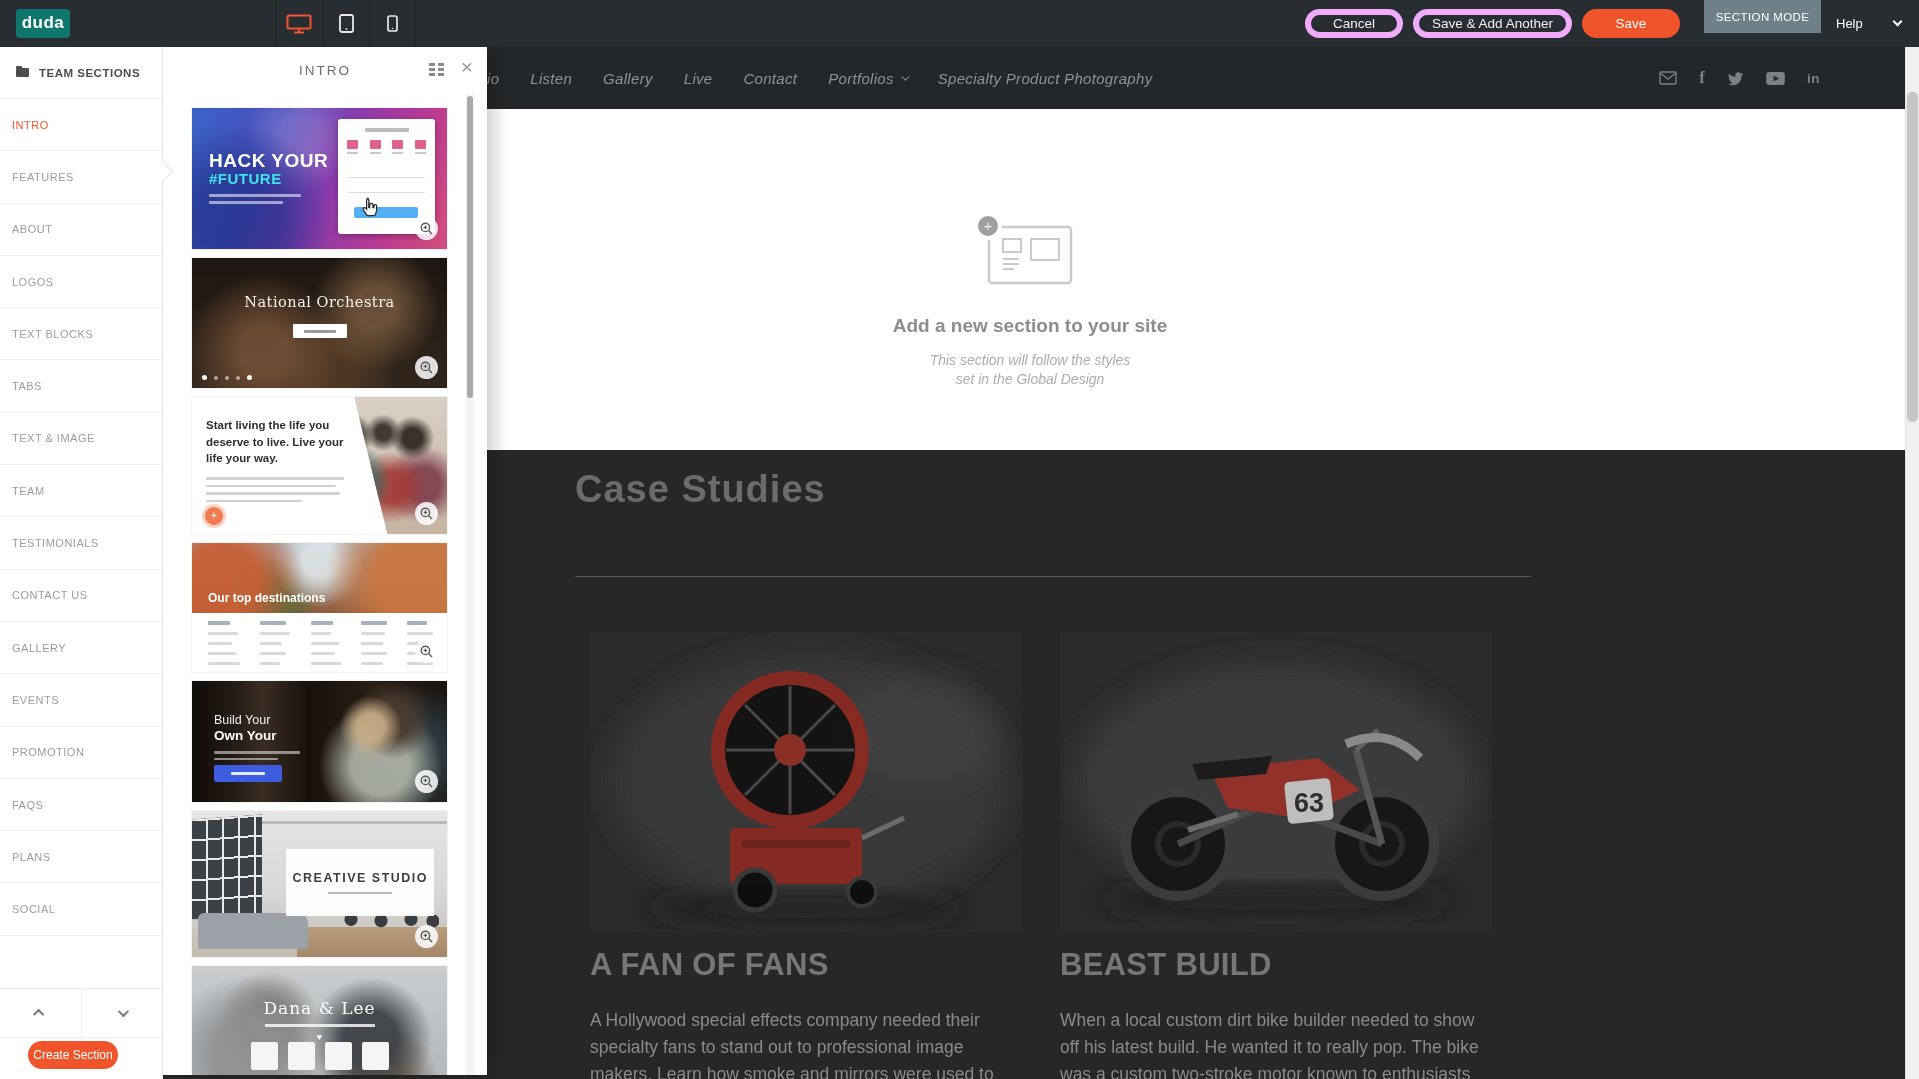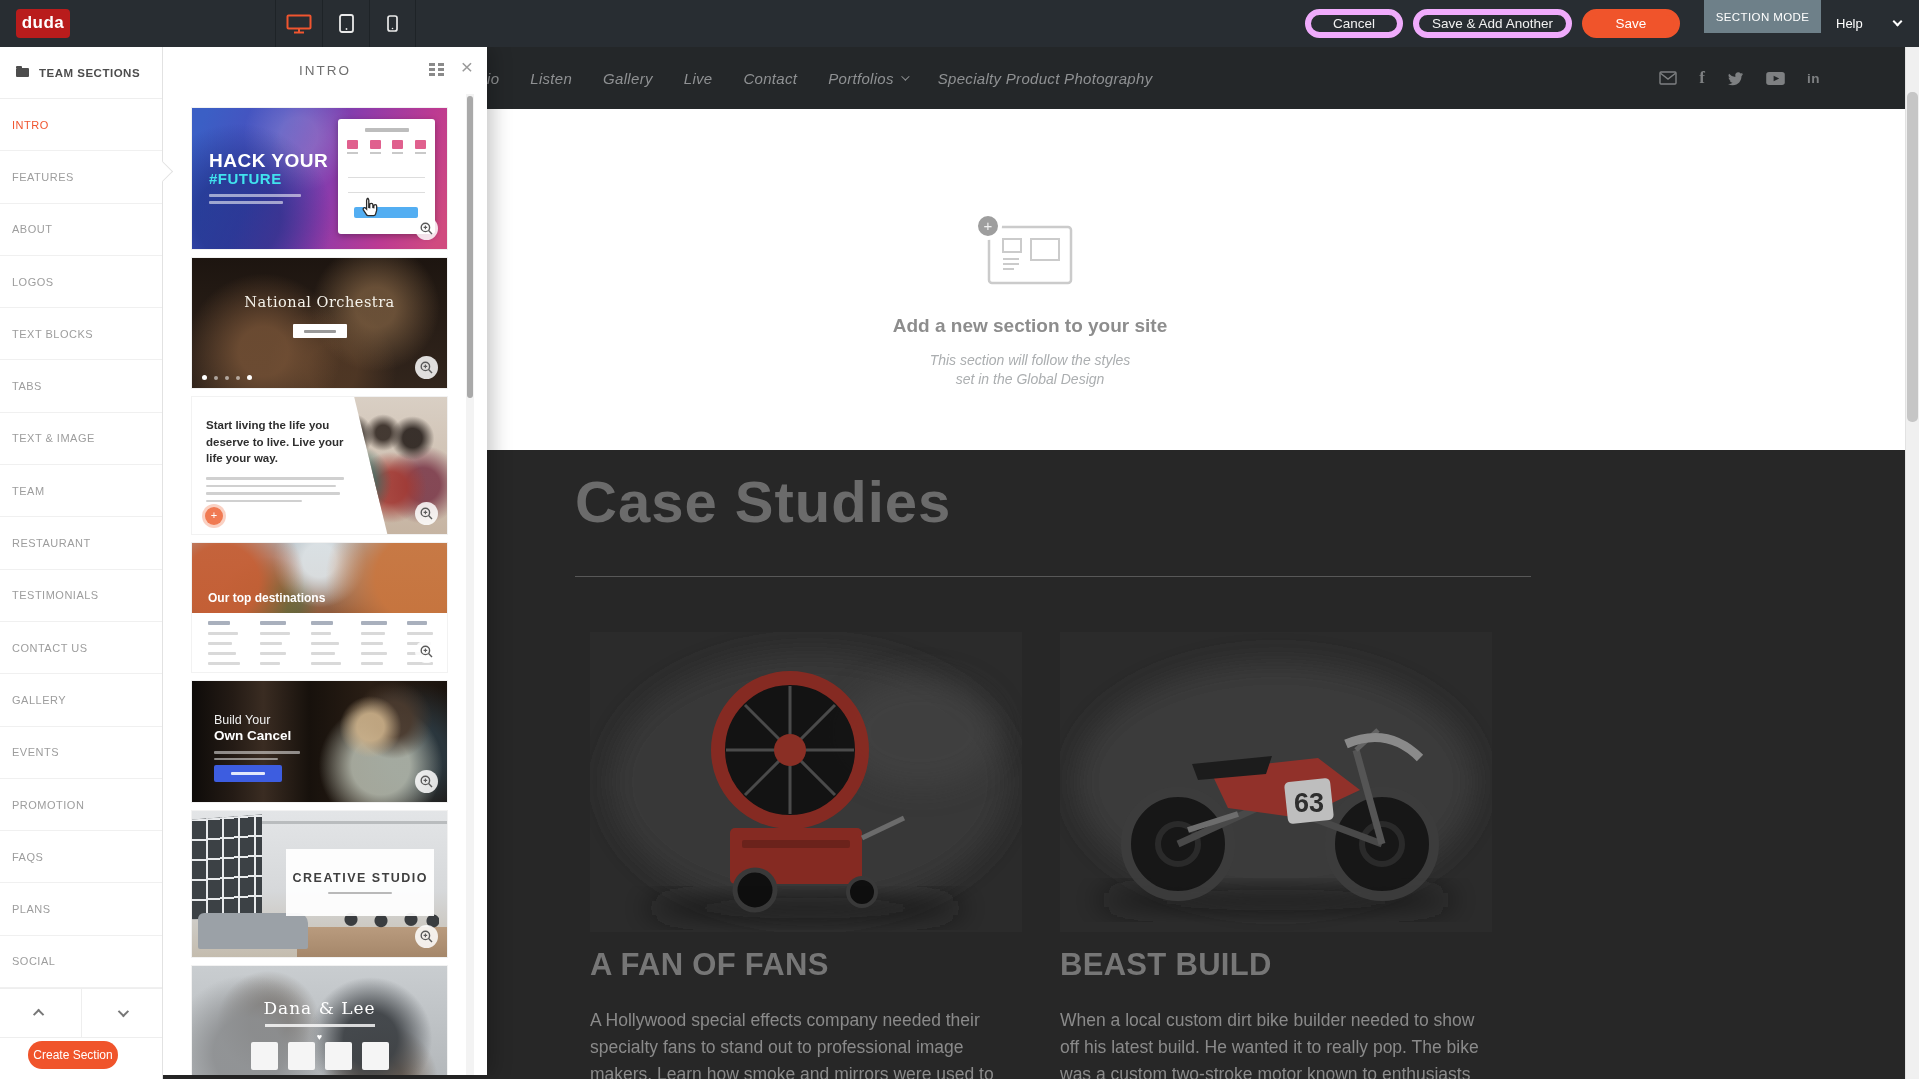--- a/index.html
+++ b/index.html
@@ -3,21 +3,21 @@
 <meta charset="utf-8">
 <style>
   * { margin:0; padding:0; box-sizing:border-box; }
   html,body { width:1919px; height:1079px; }
   body { font-family:"Liberation Sans", sans-serif; background:#fff; overflow:hidden; }
   .abs { position:absolute; }
   #root { position:relative; width:1919px; height:1079px; background:#fff; overflow:hidden; }
 
   
   .topbar { left:0; top:0; width:1919px; height:47px; background:#282d32; z-index:7; }
-  .logo { left:16px; top:9px; width:54px; height:29px; background:#b91c1c; border-radius:4px;
+  .logo { left:16px; top:9px; width:54px; height:29px; background:#0f766e; border-radius:4px;
           color:#fff; font-weight:bold; font-size:17px; line-height:28px; text-align:center; letter-spacing:.5px; }
   .device-group { left:275px; top:0; height:47px; display:flex; }
   .device-slot { width:47px; height:47px; display:flex; align-items:center; justify-content:center;
                  border-left:1px solid #1e2327; cursor:pointer; }
   .device-slot:last-child { border-right:1px solid #1e2327; }
   .pill-btn { top:9px; height:29px; border:6px solid #f0abfc; border-radius:15px; background:transparent;
               color:#f1f1f1; font-size:13.5px; display:flex; align-items:center; justify-content:center; cursor:pointer;
               font-family:"Liberation Sans", sans-serif; }
   .btn-cancel { left:1305px; width:98px; }
   .btn-saveadd { left:1413px; width:159px; }
@@ -194,21 +194,21 @@
 
   .add-area { left:0; top:62px; width:100%; height:341px; background:#fff; cursor:pointer; }
   .add-wrap { position:absolute; left:867px; top:116px; transform:translateX(-50%); text-align:center; width:420px; }
   .add-ic-wrap { position:relative; width:86px; height:60px; margin:0 auto 30px; }
   .add-plus { position:absolute; left:-13px; top:-13px; width:28px; height:28px; border-radius:50%;
               background:#9e9e9e; border:4px solid #fff; color:#f0f0f0; font-size:15px; line-height:20px; text-align:center; }
   .add-title { font-size:19px; font-weight:bold; color:#8d8d8d; margin-bottom:14px; }
   .add-sub { font-size:14px; font-style:italic; color:#abaeb0; line-height:19px; }
 
   .case { left:0; top:403px; width:100%; height:629px; background:#272727; }
-  .case-h { position:absolute; left:412px; top:18px; font-size:58px; font-weight:bold; color:#6b6b6b; letter-spacing:1px; }
+  .case-h { position:absolute; left:412px; top:18px; font-size:38px; font-weight:bold; color:#6b6b6b; letter-spacing:1px; }
   .case-divider { position:absolute; left:412px; top:126px; width:956px; height:1px; background:#585858; }
   .case-card { position:absolute; top:182px; width:432px; }
   .card-1 { left:427px; } .card-2 { left:897px; }
   .card-title { margin-top:11px; font-size:31px; font-weight:bold; color:#767676; letter-spacing:.3px; }
   .card-body { margin-top:24px; font-size:17.5px; line-height:27px; color:#8a8a8a; width:420px; }
 
   
   .page-scrollbar { right:0; top:47px; width:14px; height:1032px; background:#f0f0f0; border-left:1px solid #e2e2e2; z-index:3; }
   .page-scroll-thumb { position:absolute; left:1px; top:45px; width:11px; height:330px; background:#c6c6c6; border-radius:5px; }
 
@@ -382,21 +382,20 @@
       <span>TEAM SECTIONS</span>
     </div>
     <div class="sb-item active">INTRO</div>
     <div class="sb-item">FEATURES</div>
     <div class="sb-item">ABOUT</div>
     <div class="sb-item">LOGOS</div>
     <div class="sb-item">TEXT BLOCKS</div>
     <div class="sb-item">TABS</div>
     <div class="sb-item">TEXT &amp; IMAGE</div>
     <div class="sb-item">TEAM</div>
-    <div class="sb-item">RESTAURANT</div>
     <div class="sb-item">TESTIMONIALS</div>
     <div class="sb-item">CONTACT US</div>
     <div class="sb-item">GALLERY</div>
     <div class="sb-item">EVENTS</div>
     <div class="sb-item">PROMOTION</div>
     <div class="sb-item">FAQS</div>
     <div class="sb-item">PLANS</div>
     <div class="sb-item">SOCIAL</div>
 
     <div class="abs sb-nav">
@@ -553,21 +552,21 @@
           <svg width="13" height="13" viewBox="0 0 13 13">
               <circle cx="5.4" cy="5.4" r="4.2" fill="none" stroke="#5a5a5a" stroke-width="1.4"></circle>
               <path d="M8.6 8.6 L12 12" stroke="#5a5a5a" stroke-width="1.4"></path>
               <path d="M5.4 3.6 v3.6 M3.6 5.4 h3.6" stroke="#5a5a5a" stroke-width="1.1"></path>
             </svg>
         </div>
       </div>
 
       <div class="thumb t5">
         <div class="t5-line1">Build Your</div>
-        <div class="t5-line2">Own Cancel</div>
+        <div class="t5-line2">Own Your</div>
         <div class="t5-lines">
           <div class="bar" style="width:86px; height:2.5px; background:rgba(255,255,255,.5);"></div>
           <div class="bar" style="width:64px; height:2.5px; background:rgba(255,255,255,.5);"></div>
         </div>
         <div class="t5-btn">
           <div class="bar" style="width:34px; height:3px; background:rgba(255,255,255,.85);"></div>
         </div>
         <div class="zoombtn">
           <svg width="13" height="13" viewBox="0 0 13 13">
               <circle cx="5.4" cy="5.4" r="4.2" fill="none" stroke="#5a5a5a" stroke-width="1.4"></circle>

